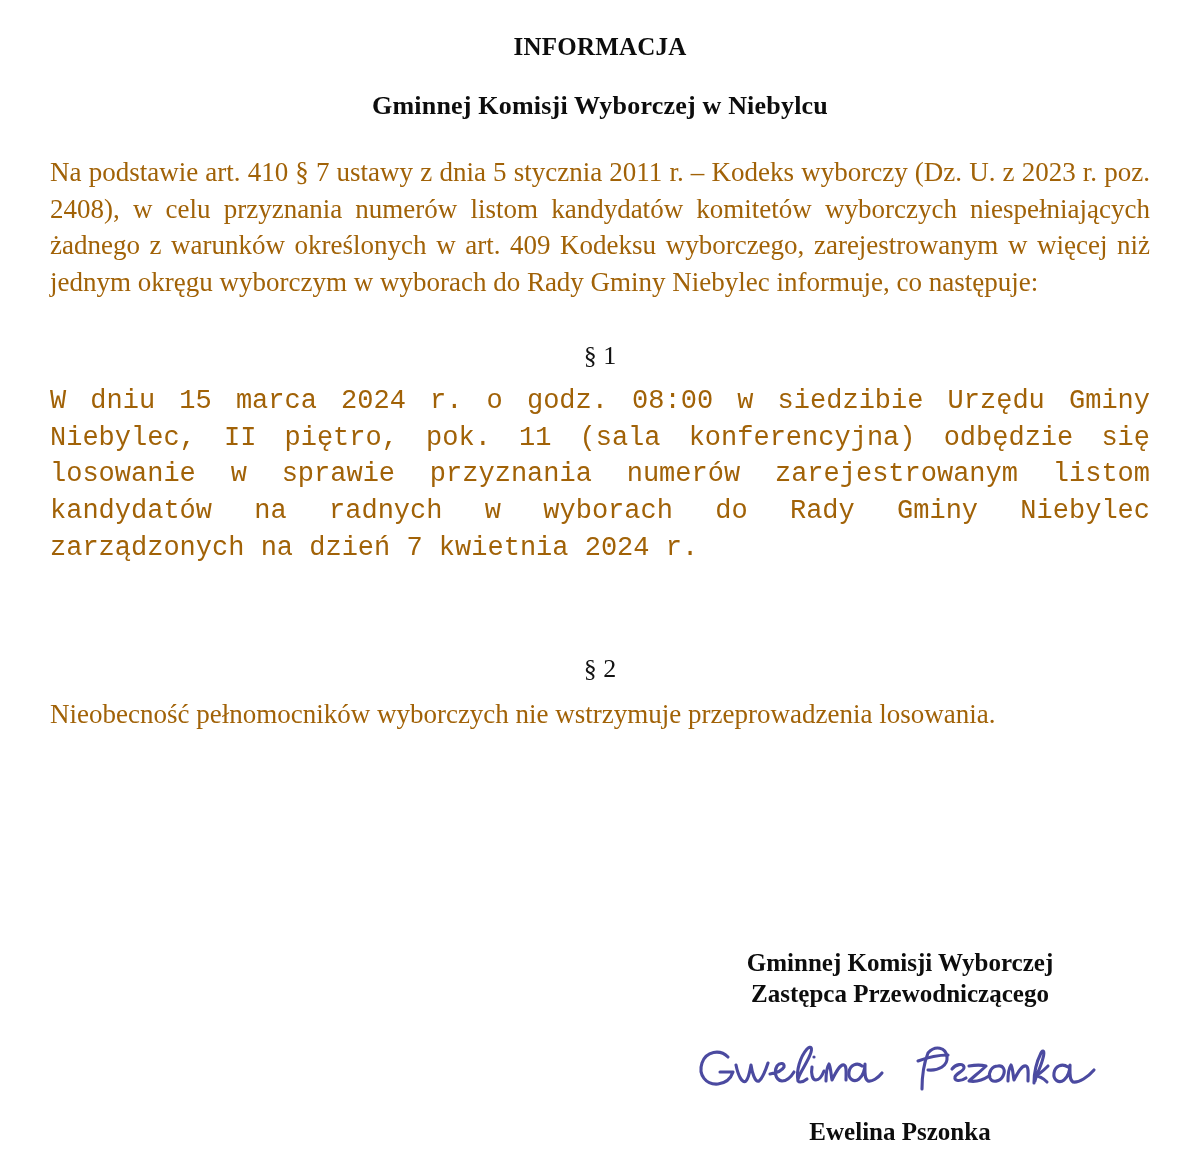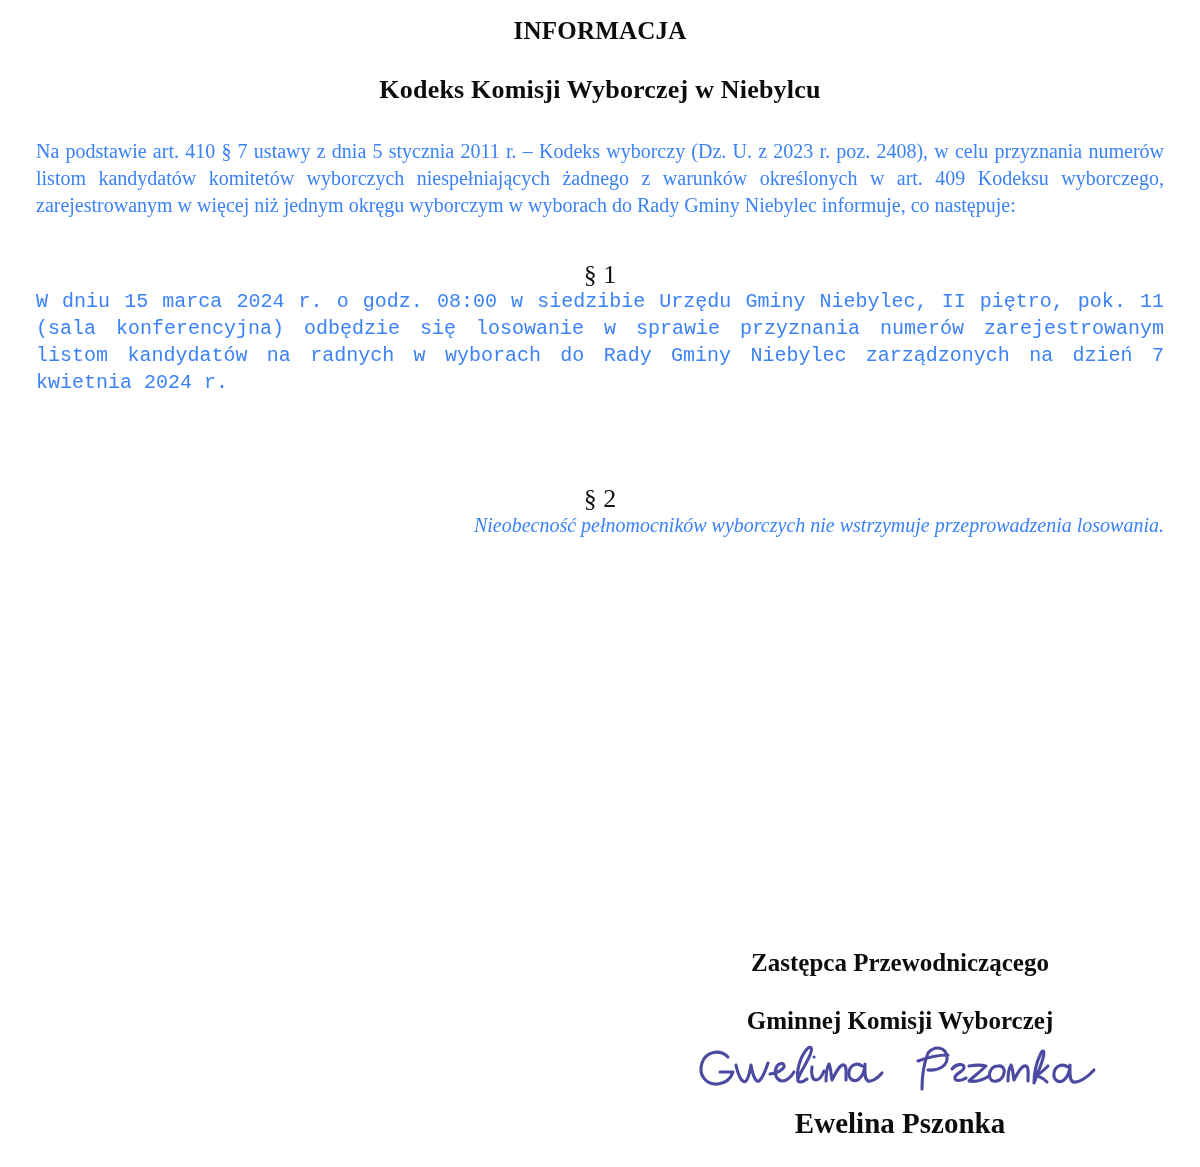--- a/index.html
+++ b/index.html
@@ -13,21 +13,21 @@
     height: 1167px;
     font-family: "Liberation Serif", "DejaVu Serif", serif;
     color: #111111;
     overflow: hidden;
   }
   .page {
     position: relative;
     width: 1200px;
     height: 1167px;
     box-sizing: border-box;
-    padding: 0 30px;
+    padding: 16px 30px;
   }
 
   
   .heading-block {
     padding-top: 18px;
     text-align: center;
   }
   .heading-line {
     font-weight: bold;
     color: #0d0d0d;
@@ -46,32 +46,31 @@
   .heading-3 {
     font-size: 26px;
     line-height: 1.0;
   }
 
   
   .body-block {
     padding: 0 6px 0 6px;
   }
   p.para {
-    margin: 0;
-    font-size: 20px;
+    margin: 14px;
+    font-size: 27px;
     line-height: 1.36;
-    color: #3b82f6;
+    color: #a16207;
   }
   p.justified {
     text-align: justify;
     text-align-last: left;
   }
   p.left {
-    text-align: right;
-    font-style: italic;
+    text-align: left;
   }
 
   .intro-para {
     margin-top: 76px;
   }
 
   .section-mark {
     text-align: center;
     font-size: 26px;
     line-height: 1.0;
@@ -113,56 +112,56 @@
     width: 420px;
   }
   .signature-mark svg {
     display: block;
     position: absolute;
     left: 0;
     top: 0;
   }
   .sign-name {
     font-weight: bold;
-    font-size: 29px;
+    font-size: 25px;
     line-height: 1.0;
     color: #0d0d0d;
-    margin-top: 2px;
+    margin-top: 12px;
   }
 </style>
 </head>
 <body>
 
 <div class="page">
 
   <div class="heading-block">
     <div class="heading-line heading-1">INFORMACJA</div>
-    <div class="heading-line heading-2">Kodeks Komisji Wyborczej w Niebylcu</div>
+    <div class="heading-line heading-2">Gminnej Komisji Wyborczej w Niebylcu</div>
   </div>
 
   <div class="body-block">
 
     <p class="para justified intro-para">Na podstawie art. 410 § 7 ustawy z dnia 5 stycznia 2011 r. – Kodeks wyborczy (Dz. U. z 2023 r. poz. 2408), w celu przyznania numerów listom kandydatów komitetów wyborczych niespełniających żadnego z warunków określonych w art. 409 Kodeksu wyborczego, zarejestrowanym w więcej niż jednym okręgu wyborczym w wyborach do Rady Gminy Niebylec informuje, co następuje:</p>
 
     <div class="section-mark sec1-mark">§ 1</div>
 
     <p class="para justified sec1-para">W dniu 15 marca 2024 r. o godz. 08:00 w siedzibie Urzędu Gminy Niebylec, II piętro, pok. 11 (sala konferencyjna) odbędzie się losowanie w sprawie przyznania numerów zarejestrowanym listom kandydatów na radnych w wyborach do Rady Gminy Niebylec zarządzonych na dzień 7 kwietnia 2024 r.</p>
 
     <div class="section-mark sec2-mark">§ 2</div>
 
     <p class="para left sec2-para">Nieobecność pełnomocników wyborczych nie wstrzymuje przeprowadzenia losowania.</p>
 
   </div>
 
   <div class="signature-block">
     <div class="sign-wrap">
 
+      <div class="sign-line sign-role-2">Gminnej Komisji Wyborczej</div>
+
       <div class="sign-line sign-role-1">Zastępca Przewodniczącego</div>
-
-      <div class="sign-line sign-role-2">Gminnej Komisji Wyborczej</div>
 
       <div class="signature-mark" title="Ewelina Pszonka">
         <svg width="420" height="68" viewBox="0 0 420 68" aria-hidden="true">
           <g fill="none" stroke="#4b4aa0" stroke-width="3.1" stroke-linecap="round" stroke-linejoin="round">
 
             <path d="M38 18 C30 10, 16 12, 12 24 C8 36, 16 46, 28 45 C36 44, 41 39, 43 33 L30 33"></path>
 
             <path d="M46 26 C48 36, 52 45, 56 42 C59 39, 60 31, 61 26 C62 33, 65 44, 69 42 C73 39, 76 30, 78 24"></path>
 
             <path d="M80 35 C86 34, 92 32, 94 28 C95 24, 90 23, 87 27 C84 32, 85 41, 92 42 C97 42, 101 38, 104 33"></path>

